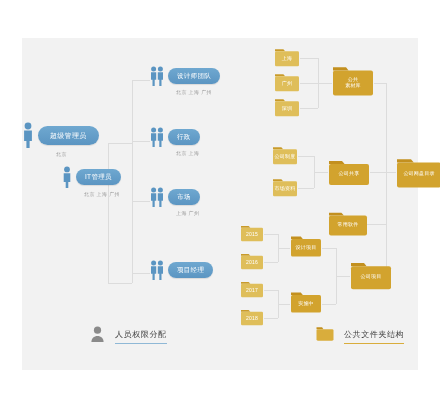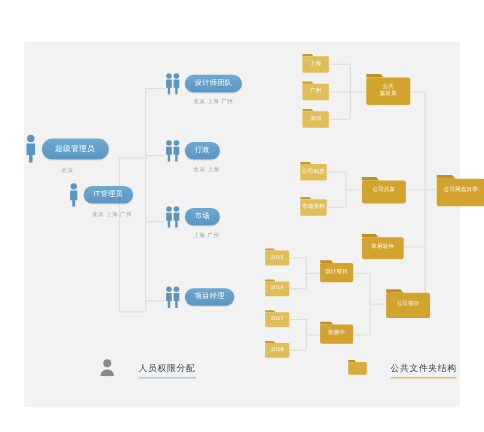--- a/index.html
+++ b/index.html
@@ -27,21 +27,21 @@
   .psvg{display:block;}
 
   
   .fnode{position:absolute;display:flex;flex-direction:column;align-items:center;}
   .flabel{position:absolute;left:0;right:0;text-align:center;color:#fff;
           font-size:5px;line-height:1.25;letter-spacing:.2px;
           white-space:pre-line;pointer-events:none;}
   .fwrap{position:relative;}
 
   
-  .legend{position:absolute;display:flex;align-items:center;gap:21px;}
+  .legend{position:absolute;display:flex;align-items:center;gap:10px;}
   .legend .ltext{font-size:8px;color:#3c3c3c;letter-spacing:.6px;
                  padding-bottom:3px;border-bottom:1px solid #8fb8d6;}
   .legend.orange .ltext{border-bottom-color:#d9ad3c;}
 </style>
 </head>
 <body>
 
 <div id="canvas">
 
   <div class="conn v" style="left:86px;top:105px;height:140px;"></div>

